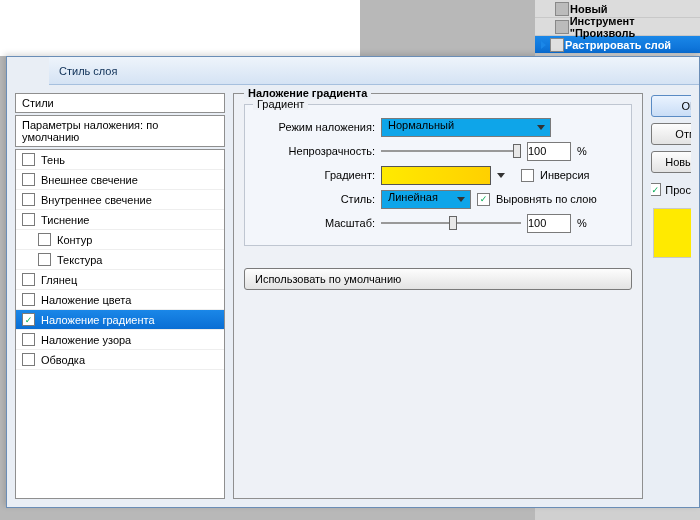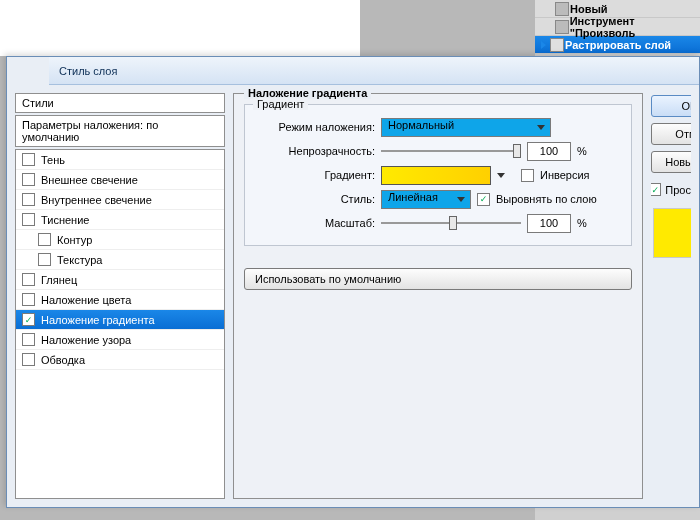--- a/index.html
+++ b/index.html
@@ -43,21 +43,21 @@
   .group-title { position:absolute; top:-7px; left:10px; background:#e9eef5; padding:0 4px; font-weight:bold;}
   .inner { border:1px solid #bfc6d1; background:#f3f6fb; padding:10px; position:relative; }
   .inner-title{position:absolute; top:-7px; left:8px; background:#eef1f6; padding:0 4px;}
   .row { display:flex; align-items:center; height:24px; gap:6px; }
   .lbl { width:120px; text-align:right; }
   .select { border:1px solid #7a7a7a; background:#0ea5e9; height:19px; display:flex; align-items:flex-start; padding:0 6px; position:relative; }
   .select .tri{ position:absolute; right:5px; top:6px; width:0;height:0;border-left:4px solid transparent;border-right:4px solid transparent;border-top:5px solid #333;}
   .slider { position:relative; height:14px; }
   .slider-track{ position:absolute; top:6px; left:0; right:0; height:2px; background:#999;}
   .slider-thumb{ position:absolute; top:0; width:8px; height:14px; background:#e8e8e8; border:1px solid #666;}
-  .numbox{ width:44px; height:19px; border:1px solid #7a7a7a; background:#fff; text-align:center; line-height:17px;}
+  .numbox{ width:44px; height:19px; border:1px solid #7a7a7a; background:#fff; line-height:17px;}
   .grad-swatch{ border:1px solid #555; height:19px; background:linear-gradient(to right,#ffea00,#ffd000); position:relative;}
   .grad-swatch .tri{position:absolute;right:-15px;top:6px;width:0;height:0;border-left:4px solid transparent;border-right:4px solid transparent;border-top:5px solid #333;}
   .angle-dial{ width:28px;height:28px;border:1px solid #666;border-radius:50%; background:#fafafa; position:relative;}
   .angle-dial::after{content:"";position:absolute;width:13px;height:1px;background:#000;top:13px;left:13px;transform-origin:left center;transform:rotate(7deg);}
   .bot-btns{ display:flex; gap:0; margin-top:22px;flex-direction:column;}
   .btn{ border:1px solid #7a7a7a; background:linear-gradient(#fdfdfd,#e3e3e3); height:22px; padding:0 10px; display:flex; align-items:center; border-radius:3px;}
 
   
   .right-col{ width:40px; display:flex; flex-direction:column; gap:6px; padding-top:2px; overflow:hidden;}
   .right-col .btn{ width:76px; justify-content:center; }

